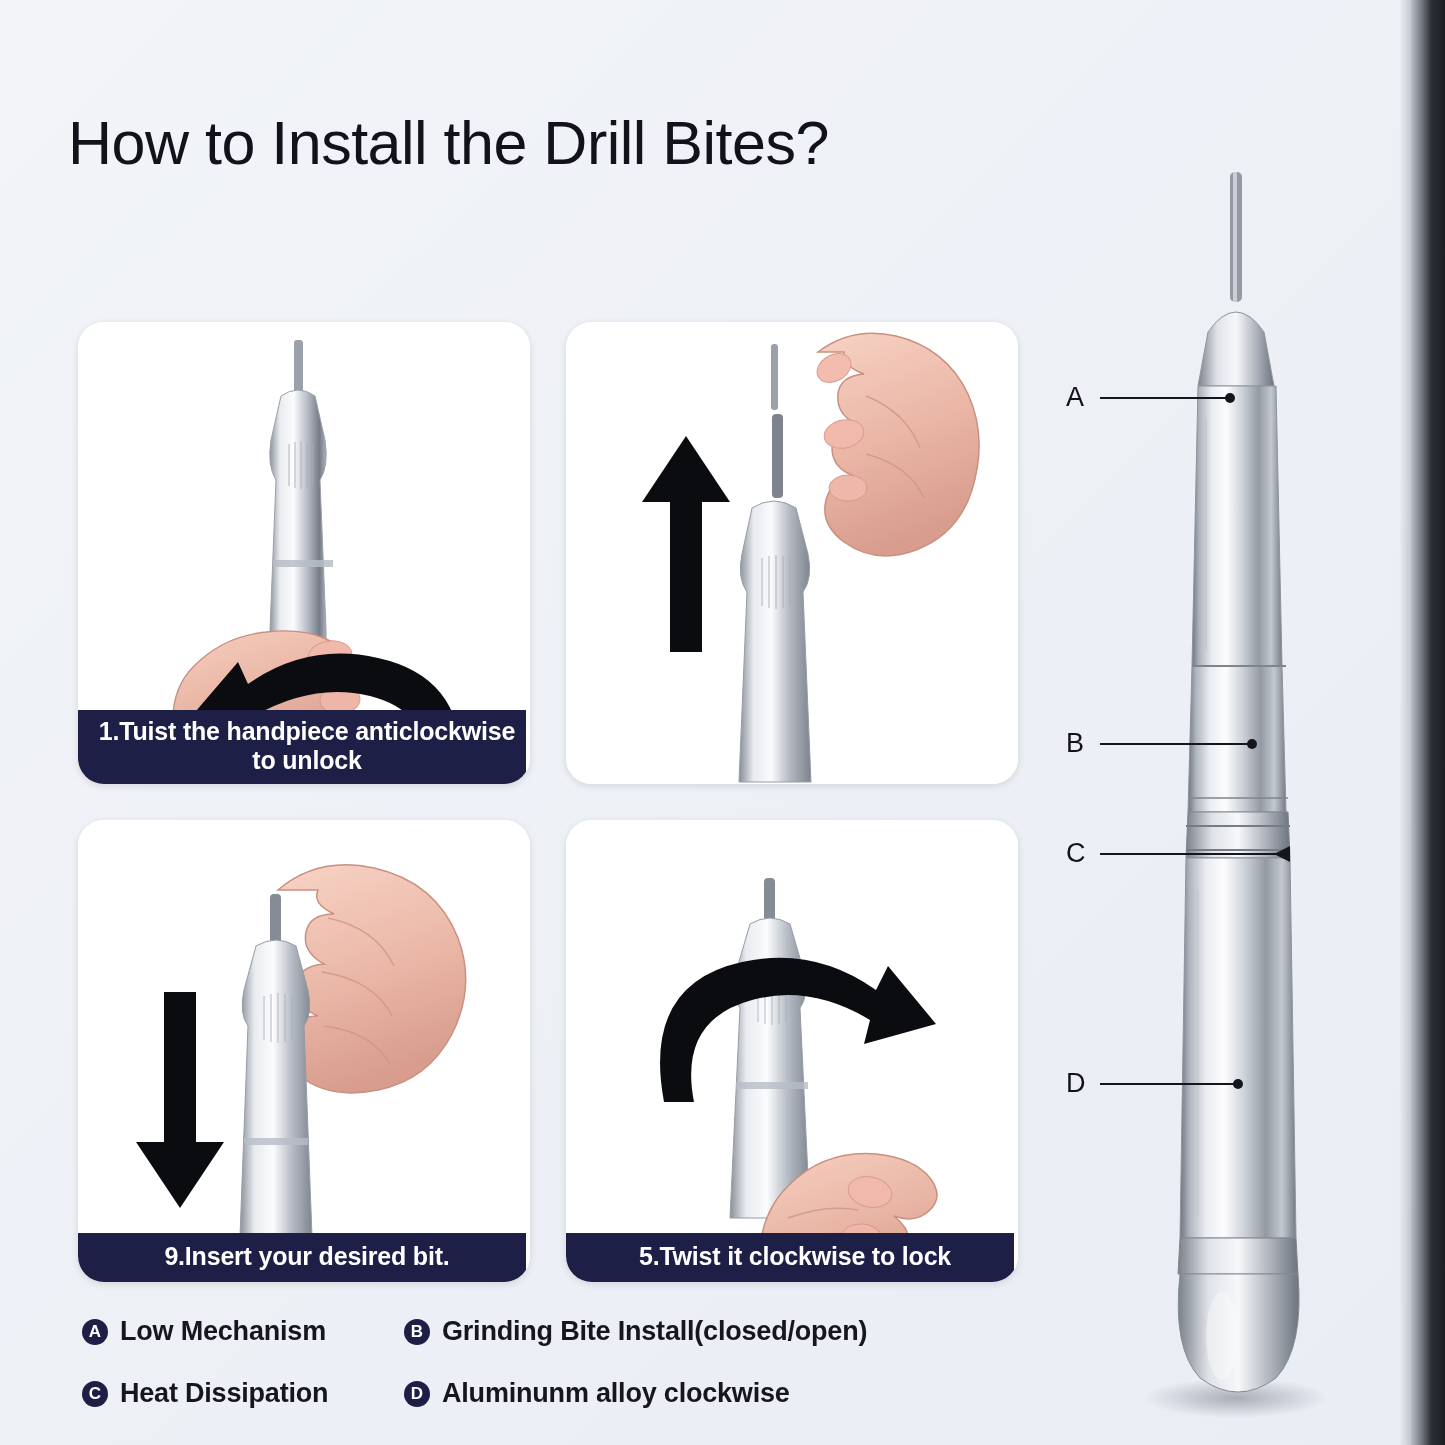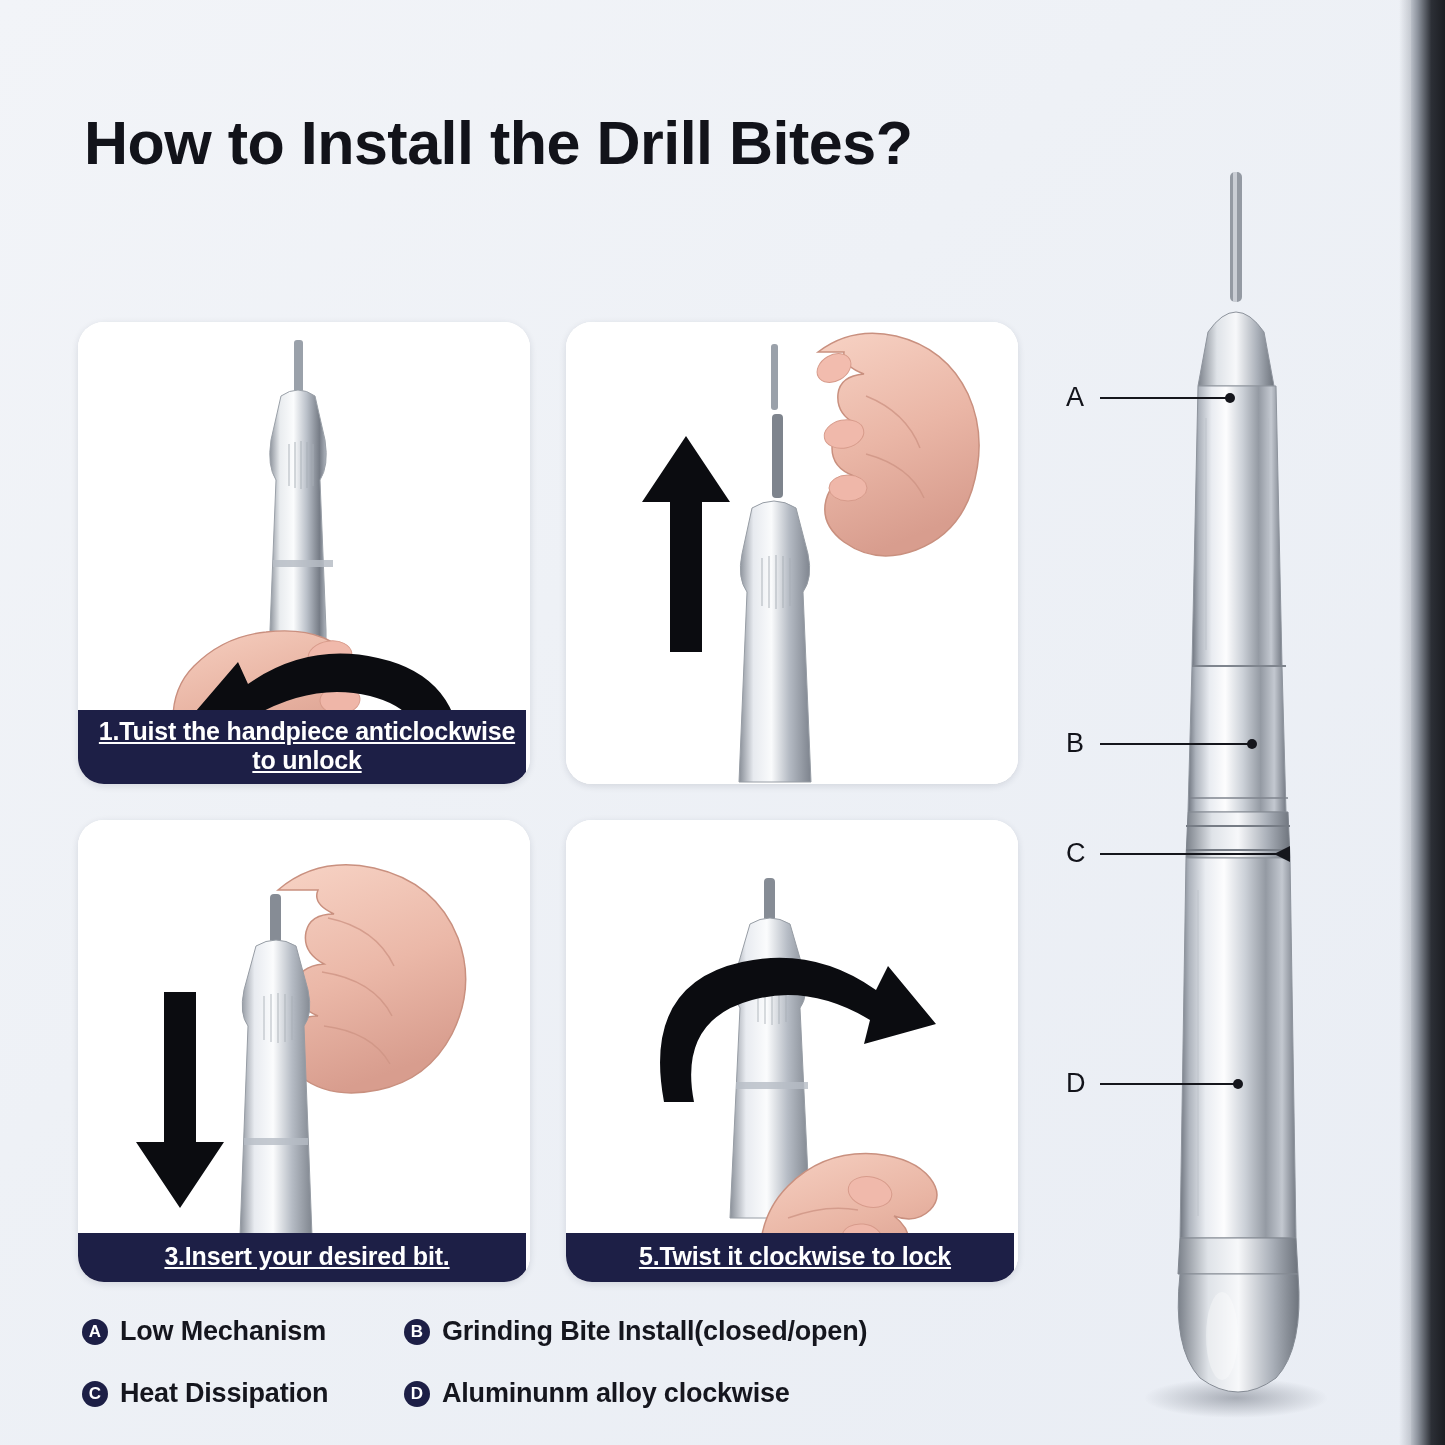--- a/index.html
+++ b/index.html
@@ -34,24 +34,24 @@
     position: absolute;
     top: 0;
     right: 34px;
     width: 12px;
     height: 1445px;
     background: linear-gradient(90deg, rgba(255,255,255,0) 0%, rgba(120,126,136,0.35) 100%);
   }
 
   .title {
     position: absolute;
-    left: 84px;
+    left: 68px;
     top: 108px;
     font-size: 61px;
-    font-weight: bold;
+    font-weight: normal;
     color: #12131a;
     letter-spacing: -0.5px;
     white-space: nowrap;
   }
   .subtitle {
     position: absolute;
     left: 72px;
     top: 196px;
     font-size: 42px;
     font-weight: bold;
@@ -94,21 +94,20 @@
     left: 0; right: 4px; bottom: 0;
     background: #1d1f46;
     color: #ffffff;
     font-size: 25px;
     font-weight: bold;
     text-align: center;
     line-height: 1.16;
     padding: 9px 0 11px 10px;
     box-sizing: border-box;
     letter-spacing: -0.2px;
-    text-decoration: underline;
   }
   .caption.two-line { padding-top: 7px; padding-bottom: 9px; }
 
   
   .art { position: absolute; left: 0; top: 0; width: 452px; height: 462px; }
 
   
   .legend {
     position: absolute;
     left: 82px;
@@ -308,21 +307,21 @@
             <line x1="193" y1="174" x2="193" y2="222"></line>
             <line x1="200" y1="173" x2="200" y2="223"></line>
             <line x1="207" y1="174" x2="207" y2="222"></line>
             <line x1="214" y1="176" x2="214" y2="220"></line>
           </g>
           <rect x="166" y="318" width="64" height="7" fill="#b7bdc5" opacity="0.8"></rect>
 
           <path d="M86 172 l0 150 l-28 0 l44 66 l44 -66 l-28 0 l0 -150 z" fill="#0b0c10"></path>
         </svg>
       </div>
-      <div class="caption">3.Insert your desired bit.</div>
+      <div class="caption">9.Insert your desired bit.</div>
     </div>
 
     <div class="step s4">
       <div class="photo">
         <svg class="art" viewBox="0 0 452 462">
           <defs>
             <linearGradient id="metal4" x1="0" y1="0" x2="1" y2="0">
               <stop offset="0%" stop-color="#8a9099"></stop>
               <stop offset="20%" stop-color="#e8ebf0"></stop>
               <stop offset="46%" stop-color="#fbfcfd"></stop>

